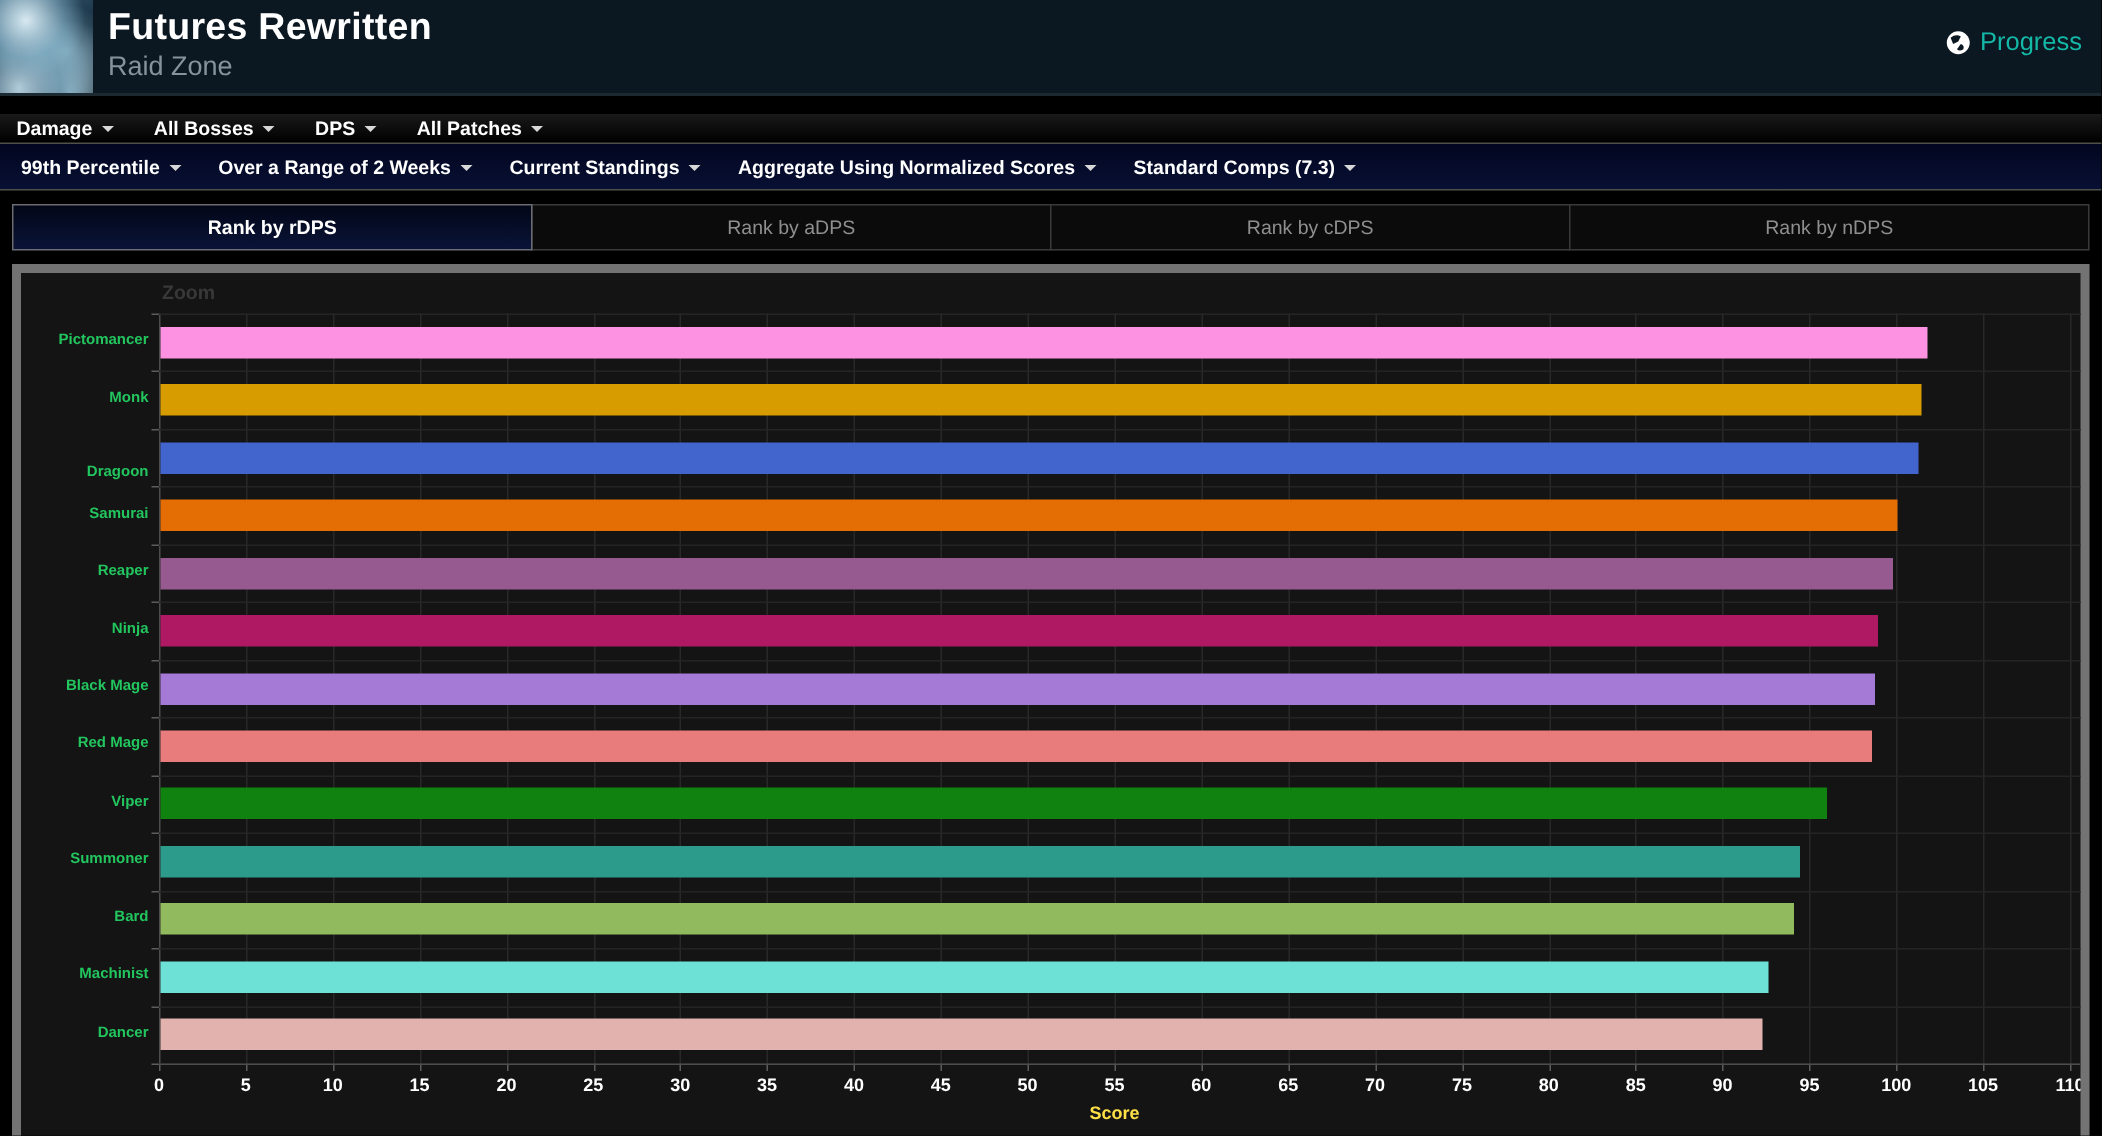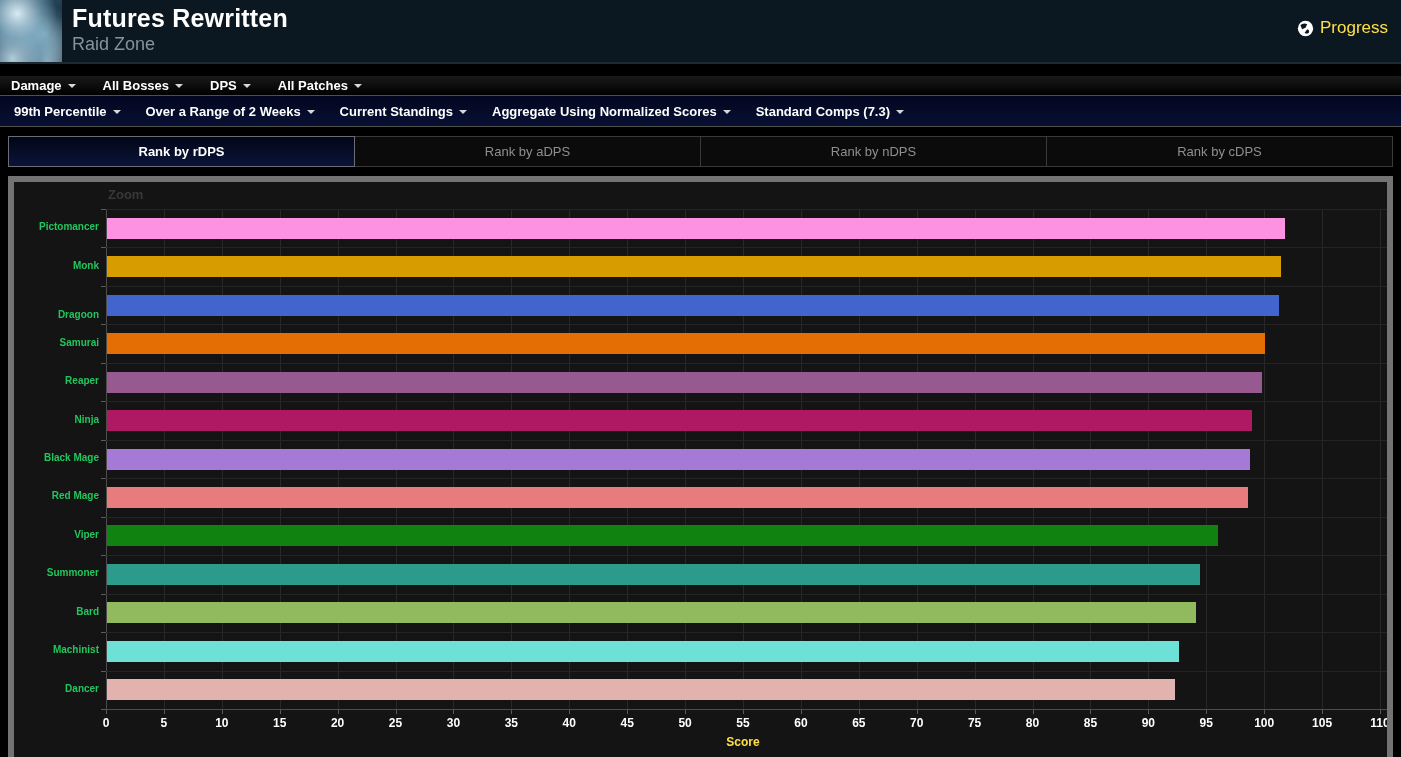--- a/index.html
+++ b/index.html
@@ -13,21 +13,21 @@
     background:
       radial-gradient(circle at 28% 22%, rgba(225,242,250,.95), rgba(150,198,220,.45) 38%, rgba(0,0,0,0) 60%),
       radial-gradient(circle at 72% 55%, rgba(165,212,232,.55), rgba(0,0,0,0) 55%),
       radial-gradient(ellipse at 20% 95%, rgba(205,232,245,.85), rgba(90,140,168,.5) 40%, rgba(0,0,0,0) 70%),
       radial-gradient(ellipse at 75% 100%, rgba(190,225,240,.8), rgba(0,0,0,0) 55%),
       linear-gradient(160deg, #35586e, #11283a 55%, #081723); }
   .title-block { margin-left:10px; padding-top:4px; }
   .page-title { color:#fff; font-size:25px; font-weight:bold; letter-spacing:.2px; }
   .page-subtitle { color:#84939c; font-size:18px; margin-top:1px; }
   .progress-link { position:absolute; right:13px; top:18px; display:flex; align-items:center;
-                   gap:6px; color:#fde047; font-size:17px; cursor:pointer; }
+                   gap:6px; color:#14b8a6; font-size:17px; cursor:pointer; }
 
   
   .nav1 { margin-top:12px; height:18px; background:linear-gradient(#1a1a1a,#010101);
           display:flex; align-items:center; padding-left:11px; gap:27px; }
   .nav-item { color:#fff; font-weight:bold; font-size:13px; cursor:pointer;
               display:flex; align-items:center; gap:6px; white-space:nowrap; }
   .caret { width:0; height:0; border-left:4px solid transparent;
            border-right:4px solid transparent; border-top:4px solid #d8d8d8; margin-top:1px; }
   .nav2 { margin-top:1px; height:32px; border-top:1px solid #50504a; border-bottom:1px solid #50504a;
           background:linear-gradient(#020620,#081033); display:flex; align-items:center;
@@ -117,22 +117,22 @@
   </div>
   <div class="nav-item">
     <span>Standard Comps (7.3)</span>
     <span class="caret"></span>
   </div>
 </div>
 
 <div class="tabs">
   <div class="tab active">Rank by rDPS</div>
   <div class="tab">Rank by aDPS</div>
+  <div class="tab">Rank by cDPS</div>
   <div class="tab">Rank by nDPS</div>
-  <div class="tab">Rank by cDPS</div>
 </div>
 
 <div class="chart" id="chart">
   <div class="zoom-label">Zoom</div>
 <div class="vgrid axis" style="left: 92px; top: 27px; height: 500px;"></div>
     <div class="xtick" style="left: 92px; top: 527px;"></div>
     <div class="xtick-label" style="left: 92px; top: 534px;">0</div>
     <div class="vgrid" style="left: 149.909px; top: 27px; height: 500px;"></div>
     <div class="xtick" style="left: 149.909px; top: 527px;"></div>
     <div class="xtick-label" style="left: 149.909px; top: 534px;">5</div>

